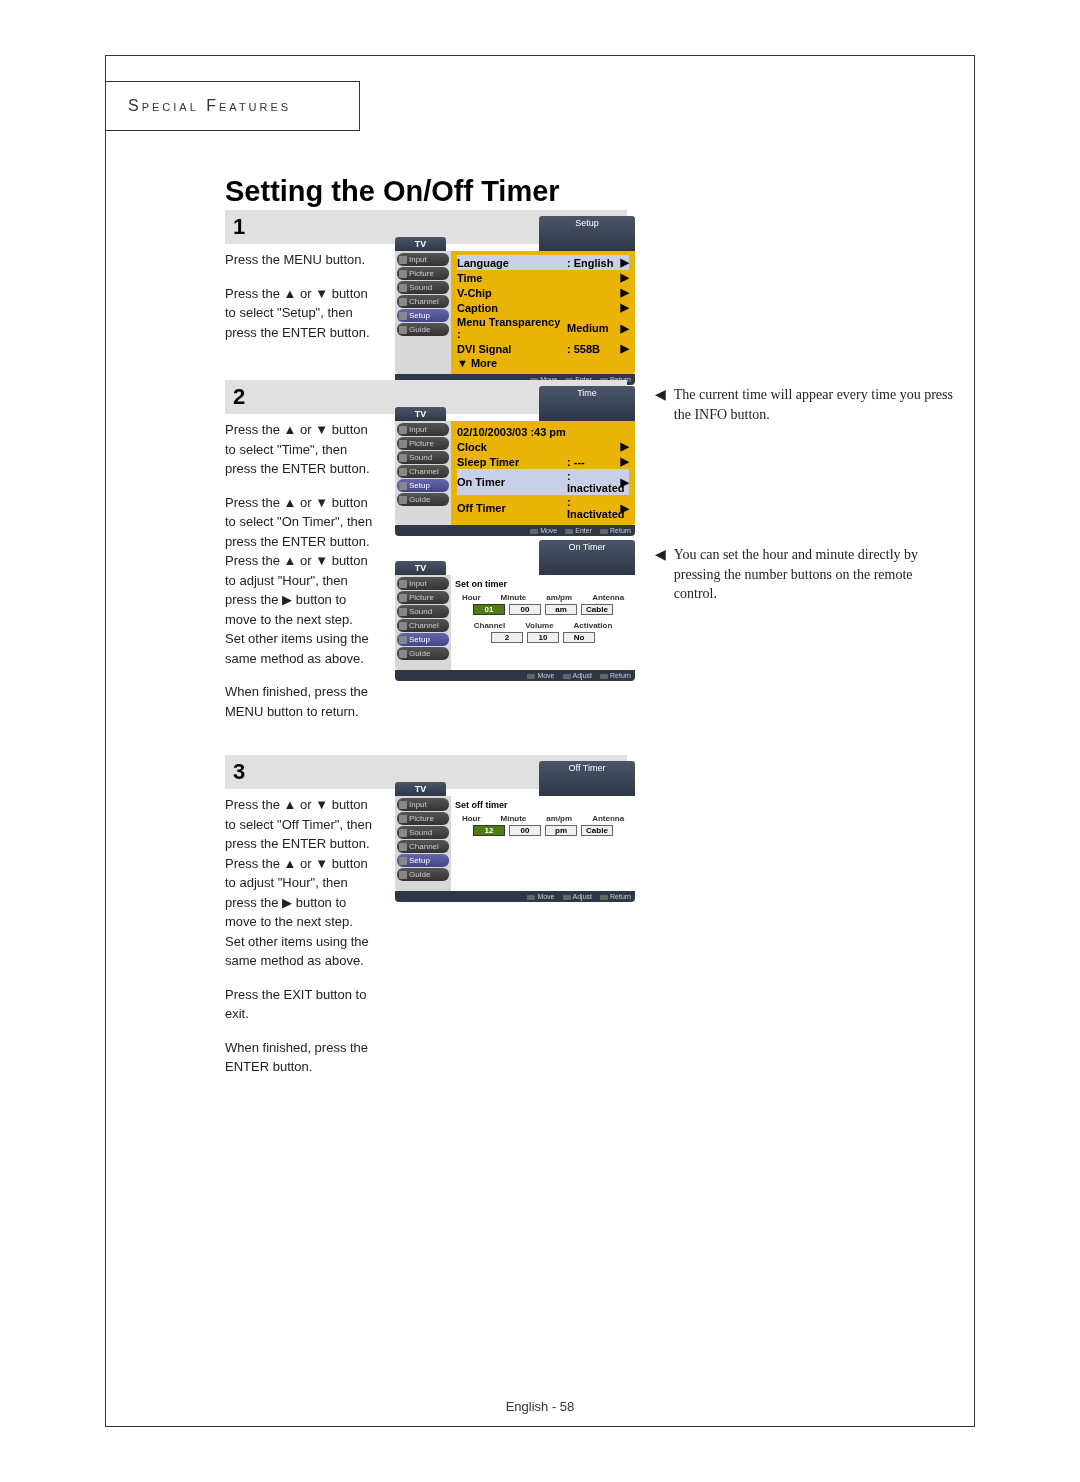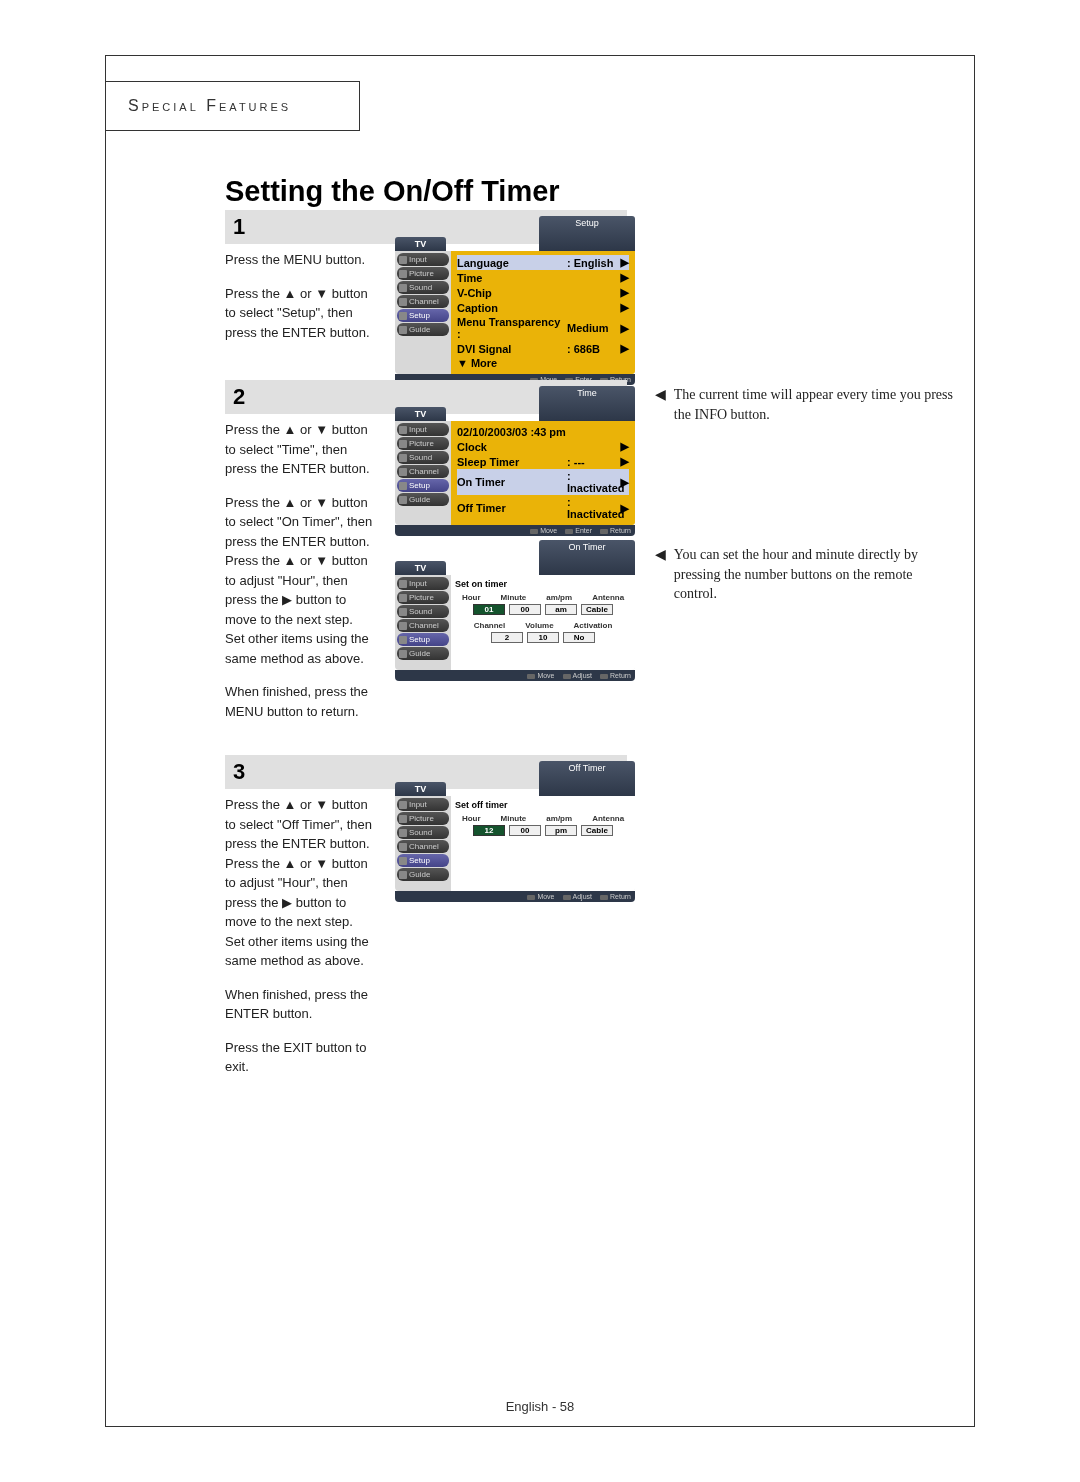--- a/index.html
+++ b/index.html
@@ -194,21 +194,21 @@
   }
   .timer-cell {
     border: 1px solid #666;
     padding: 0 4px;
     background: #f0f0f0;
     font-size: 8px;
     min-width: 22px;
     text-align: center;
   }
   .timer-cell.sel {
-    background: #14532d;
+    background: #4d7c0f;
     color: #fff;
     border-color: #333;
   }
   .side-note {
     position: absolute;
     left: 655px;
     width: 300px;
     font-size: 14px;
     line-height: 1.4;
     font-family: Georgia, serif;
@@ -280,21 +280,21 @@
             <span class="val"></span>
             <span class="arr">▶</span>
           </div>
         <div class="osd-row">
             <span class="lbl">Menu Transparency :</span>
             <span class="val">Medium</span>
             <span class="arr">▶</span>
           </div>
         <div class="osd-row">
             <span class="lbl">DVI Signal</span>
-            <span class="val">: 686B</span>
+            <span class="val">: 558B</span>
             <span class="arr">▶</span>
           </div>
         <div class="osd-row">
             <span class="lbl">▼ More</span>
           </div>
       </div>
     </div>
     <div class="osd-footer">
       <span>Move</span>
       <span>Enter</span>
@@ -412,22 +412,22 @@
 </div>
 <div class="side-note" style="top:545px;">
   <span class="tri">◀</span>
   <span>You can set the hour and minute directly by pressing the number buttons on the remote control.</span>
 </div>
 
 <div class="step-block s3">
   <div class="step-bar">3</div>
   <div class="step-text">
     <p>Press the ▲ or ▼ button to select "Off Timer", then press the ENTER button. Press the ▲ or ▼ button to adjust "Hour", then press the ▶ button to move to the next step. Set other items using the same method as above.</p>
+    <p>Press the EXIT button to exit.</p>
     <p>When finished, press the ENTER button.</p>
-    <p>Press the EXIT button to exit.</p>
   </div>
 
   <div class="osd" style="top:6px; left:170px;">
     <div class="osd-tabs">
       <div class="osd-tab-left">TV</div>
       <div class="osd-tab-right">Off Timer</div>
     </div>
     <div class="osd-body">
       <div class="osd-side">
         <div class="osd-side-item">Input</div>

